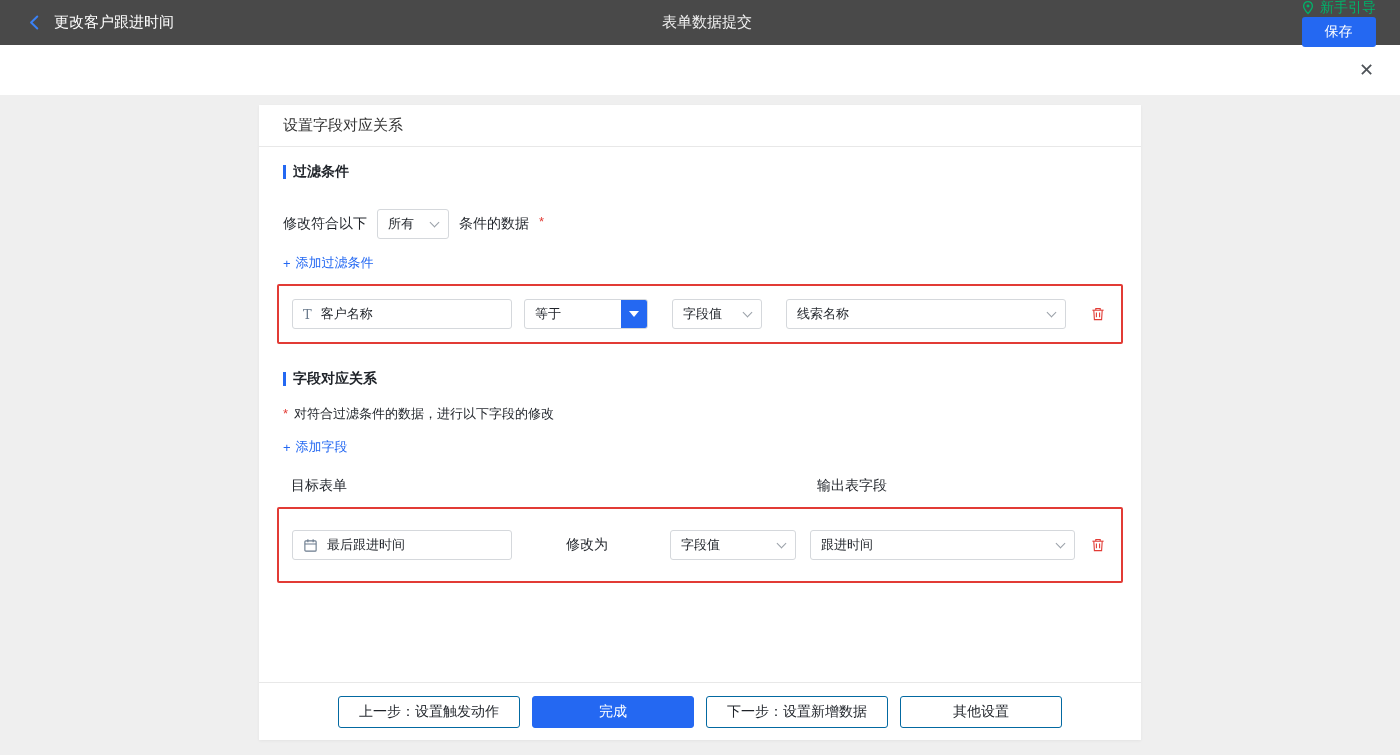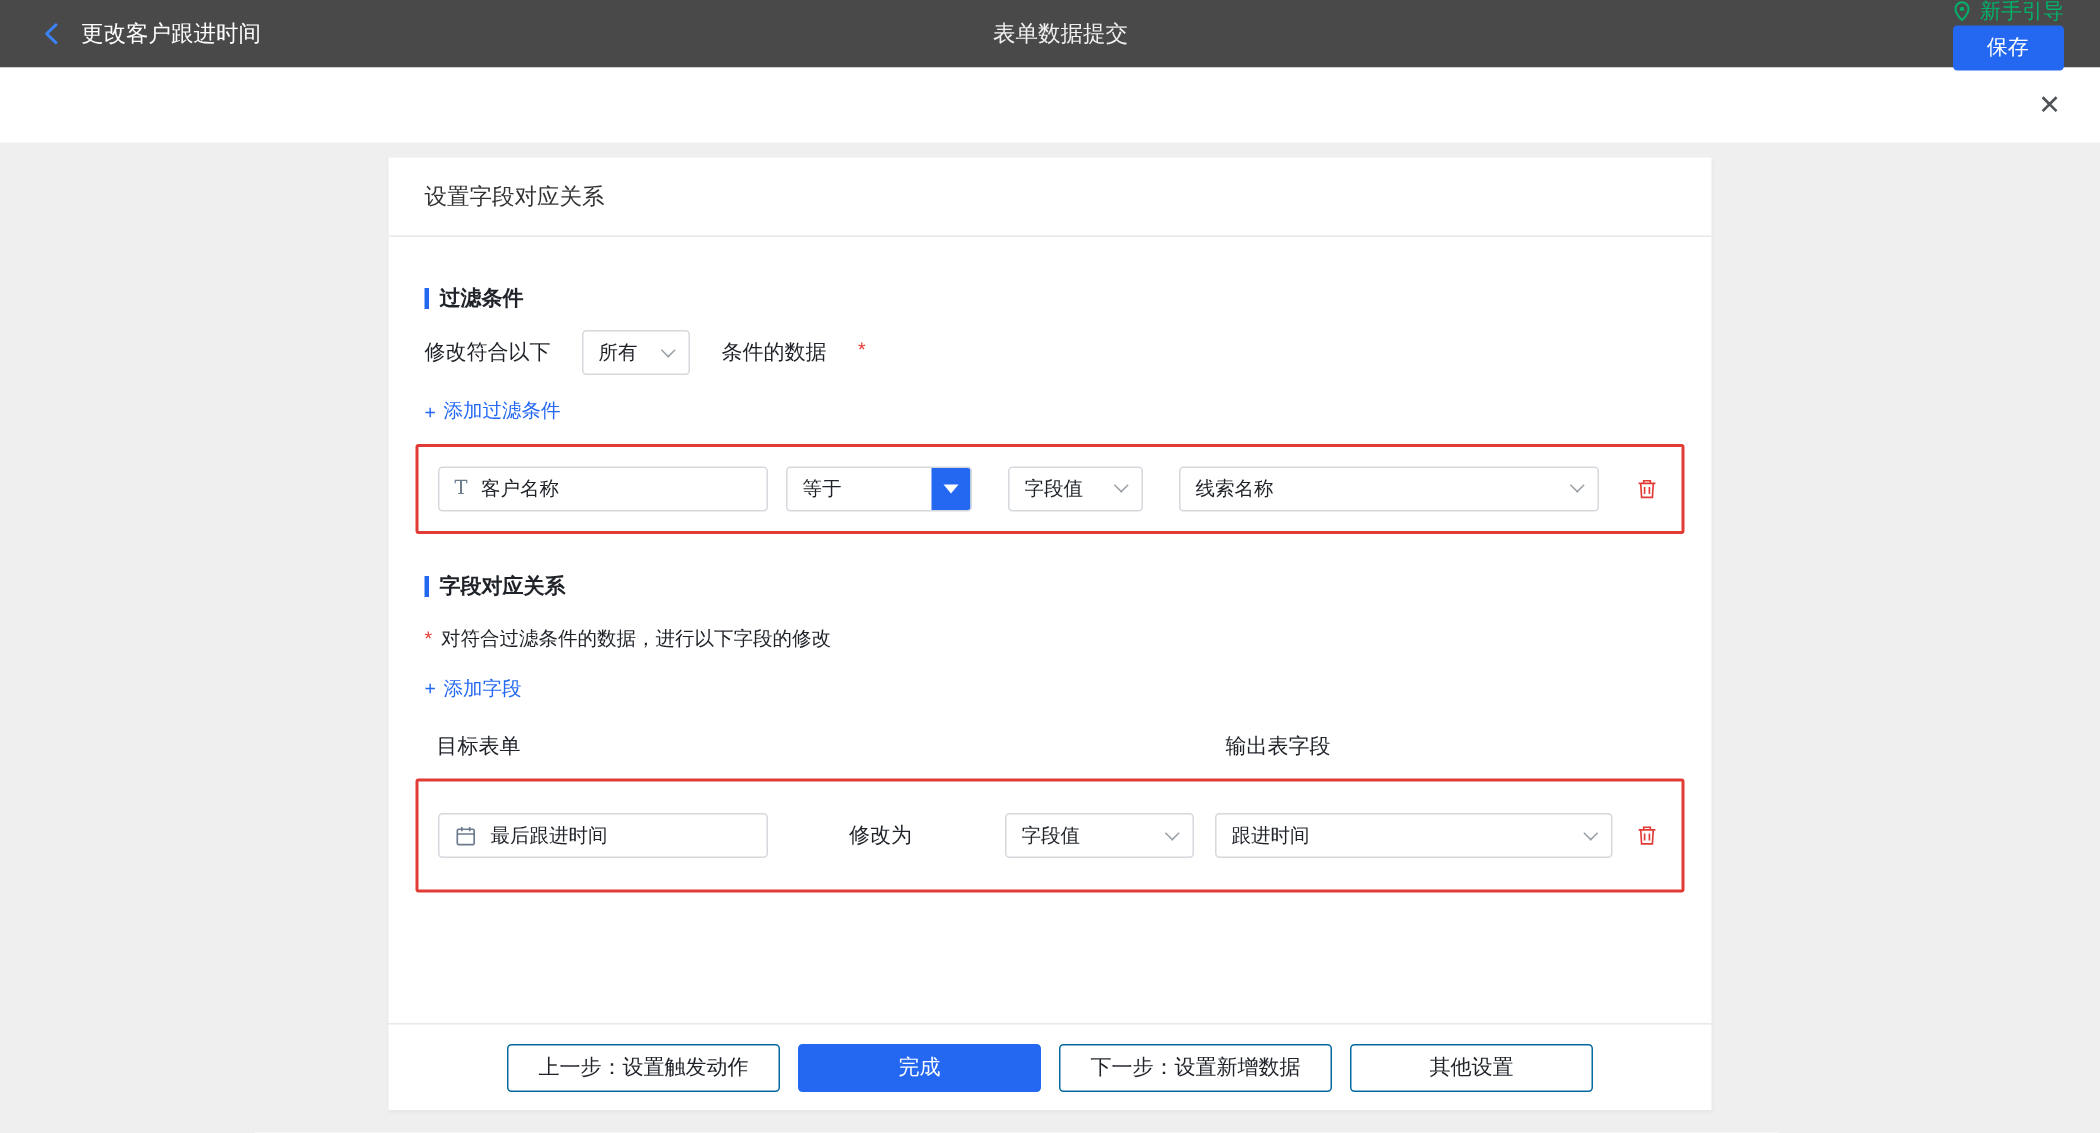--- a/index.html
+++ b/index.html
@@ -46,32 +46,32 @@
   }
 
   
   .panel-wrap { height: 660px; padding-top: 10px; }
   .panel {
     width: 882px; height: 635px; margin: 0 auto; background: #fff;
     display: flex; flex-direction: column;
     box-shadow: 0 1px 3px rgba(0,0,0,0.05);
   }
   .panel-header {
-    flex: none; height: 53px; display: flex; align-items: center;
+    flex: none; height: 42px; display: flex; align-items: center;
     padding: 0 24px; border-bottom: 1px solid #e8e8e8;
     font-size: 15px; color: #333;
   }
   .panel-body { flex: 1; padding: 0 24px; overflow: hidden; }
 
   .section-title { display: flex; align-items: center; gap: 7px; font-size: 14px; font-weight: bold; color: #1f2329; }
   .section-bar { width: 3px; height: 14px; background: #2468f2; flex: none; }
-  .mt32 { margin-top: 32px; }
+  .mt32 { margin-top: 16px; }
   .mt26 { margin-top: 26px; }
 
-  .cond-row { display: flex; align-items: center; gap: 21px; margin-top: 12px; font-size: 14px; }
+  .cond-row { display: flex; align-items: center; gap: 10px; margin-top: 28px; font-size: 14px; }
   .req { color: #e23b35; font-size: 13px; position: relative; top: -3px; }
 
   .select {
     height: 30px; background: #fff; border: 1px solid #d5d8dc; border-radius: 3px;
     display: flex; align-items: center; justify-content: space-between;
     padding: 0 10px; font-size: 13px; color: #1f2329; cursor: pointer; flex: none; text-align: center;
   }
   .caret {
     width: 7px; height: 7px; flex: none;
     border-right: 1.4px solid #9aa0a8; border-bottom: 1.4px solid #9aa0a8;

